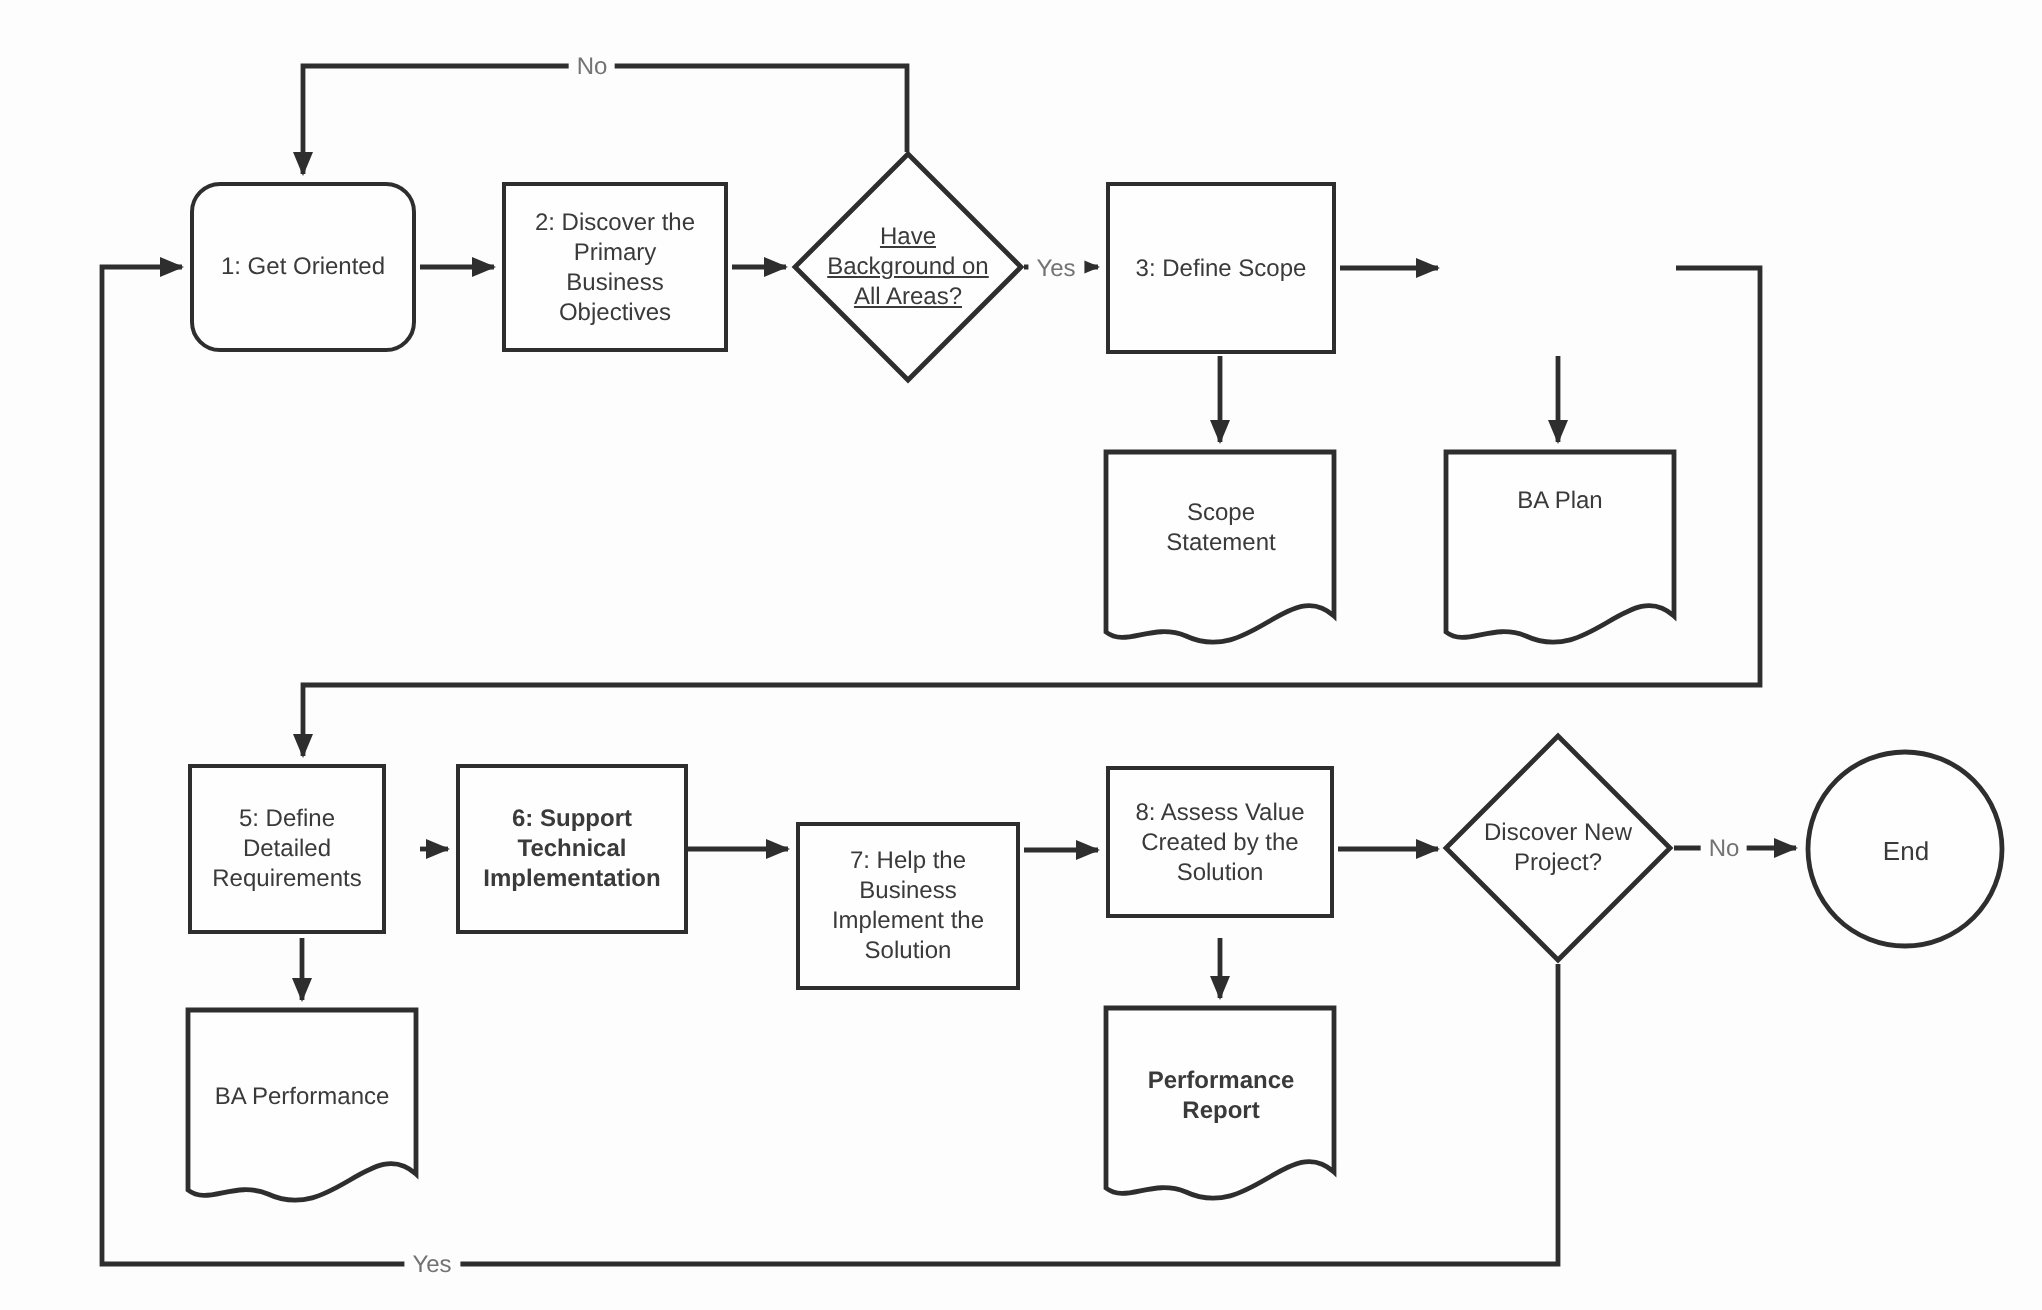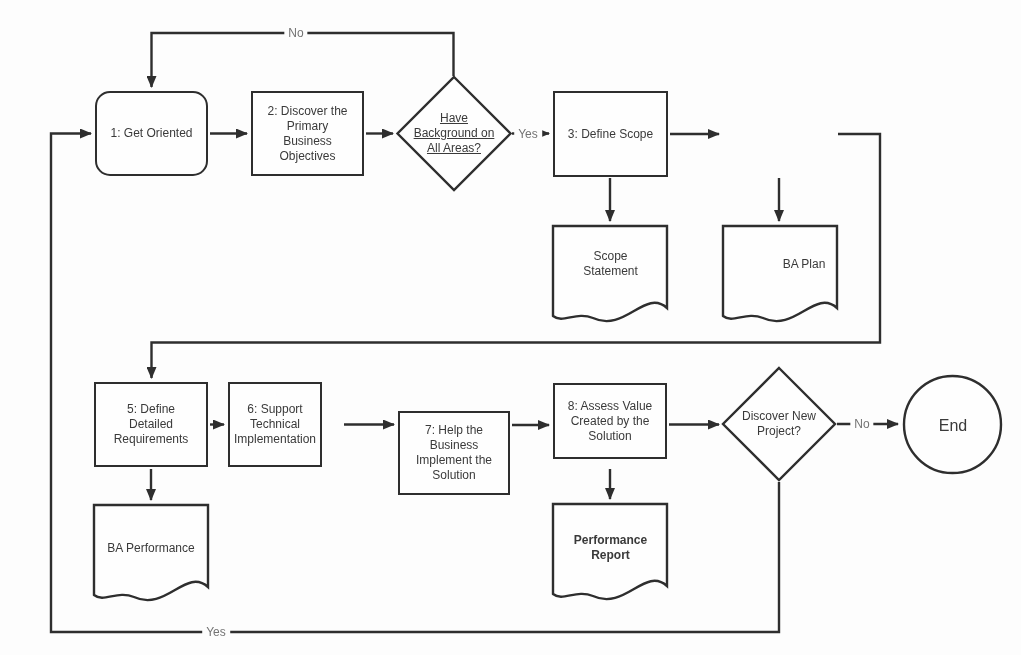--- a/index.html
+++ b/index.html
@@ -103,26 +103,26 @@
   </div>
   <div class="box" style="left:251px; top:91px;  width:113px; height:85px;">
     <span class="lbl">2: Discover the
 Primary
 Business
 Objectives</span>
   </div>
   <div class="box" style="left:553px; top:91px;  width:115px; height:86px;">
     <span class="lbl">3: Define Scope</span>
   </div>
-  <div class="box" style="left:94px;  top:382px; width:114px; height:85px;">
+  <div class="box" style="left:94px;  top:382px; width:99px; height:85px;">
     <span class="lbl">5: Define
 Detailed
 Requirements</span>
   </div>
-  <div class="box" style="left:228px; top:382px; width:94px; height:85px;">
+  <div class="box" style="left:228px; top:382px; width:116px; height:85px;font-weight:bold;">
     <span class="lbl">6: Support
 Technical
 Implementation</span>
   </div>
   <div class="box" style="left:398px; top:383px; width:112px; height:84px;margin-top:28px;">
     <span class="lbl">7: Help the
 Business
 Implement the
 Solution</span>
   </div>
@@ -135,27 +135,27 @@
   <div class="overlay-label" style="left:402px; top:95px;  width:104px; height:77px;text-decoration:underline;">
     <span class="lbl">Have
 Background on
 All Areas?</span>
   </div>
   <div class="overlay-label" style="left:729px; top:398px; width:100px; height:52px;">
     <span class="lbl">Discover New
 Project?</span>
   </div>
   <div class="overlay-label" style="left:913px; top:405px; width:80px;  height:40px;">
-    <span class="lbl" style="font-size:16px;">End</span>
+    <span class="lbl" style="font-size:13px;">End</span>
   </div>
   <div class="overlay-label" style="left:554px; top:228px; width:113px; height:72px;">
     <span class="lbl">Scope
 Statement</span>
   </div>
-  <div class="overlay-label" style="left:724px; top:228px; width:112px; height:72px;padding-left:24px;">
+  <div class="overlay-label" style="left:724px; top:214px; width:112px; height:72px;">
     <span class="lbl">BA Plan</span>
   </div>
   <div class="overlay-label" style="left:95px;  top:510px; width:112px; height:76px;">
     <span class="lbl">BA Performance</span>
   </div>
   <div class="overlay-label" style="left:554px; top:508px; width:113px; height:80px;font-weight:bold;">
     <span class="lbl">Performance
 Report</span>
   </div>
 

